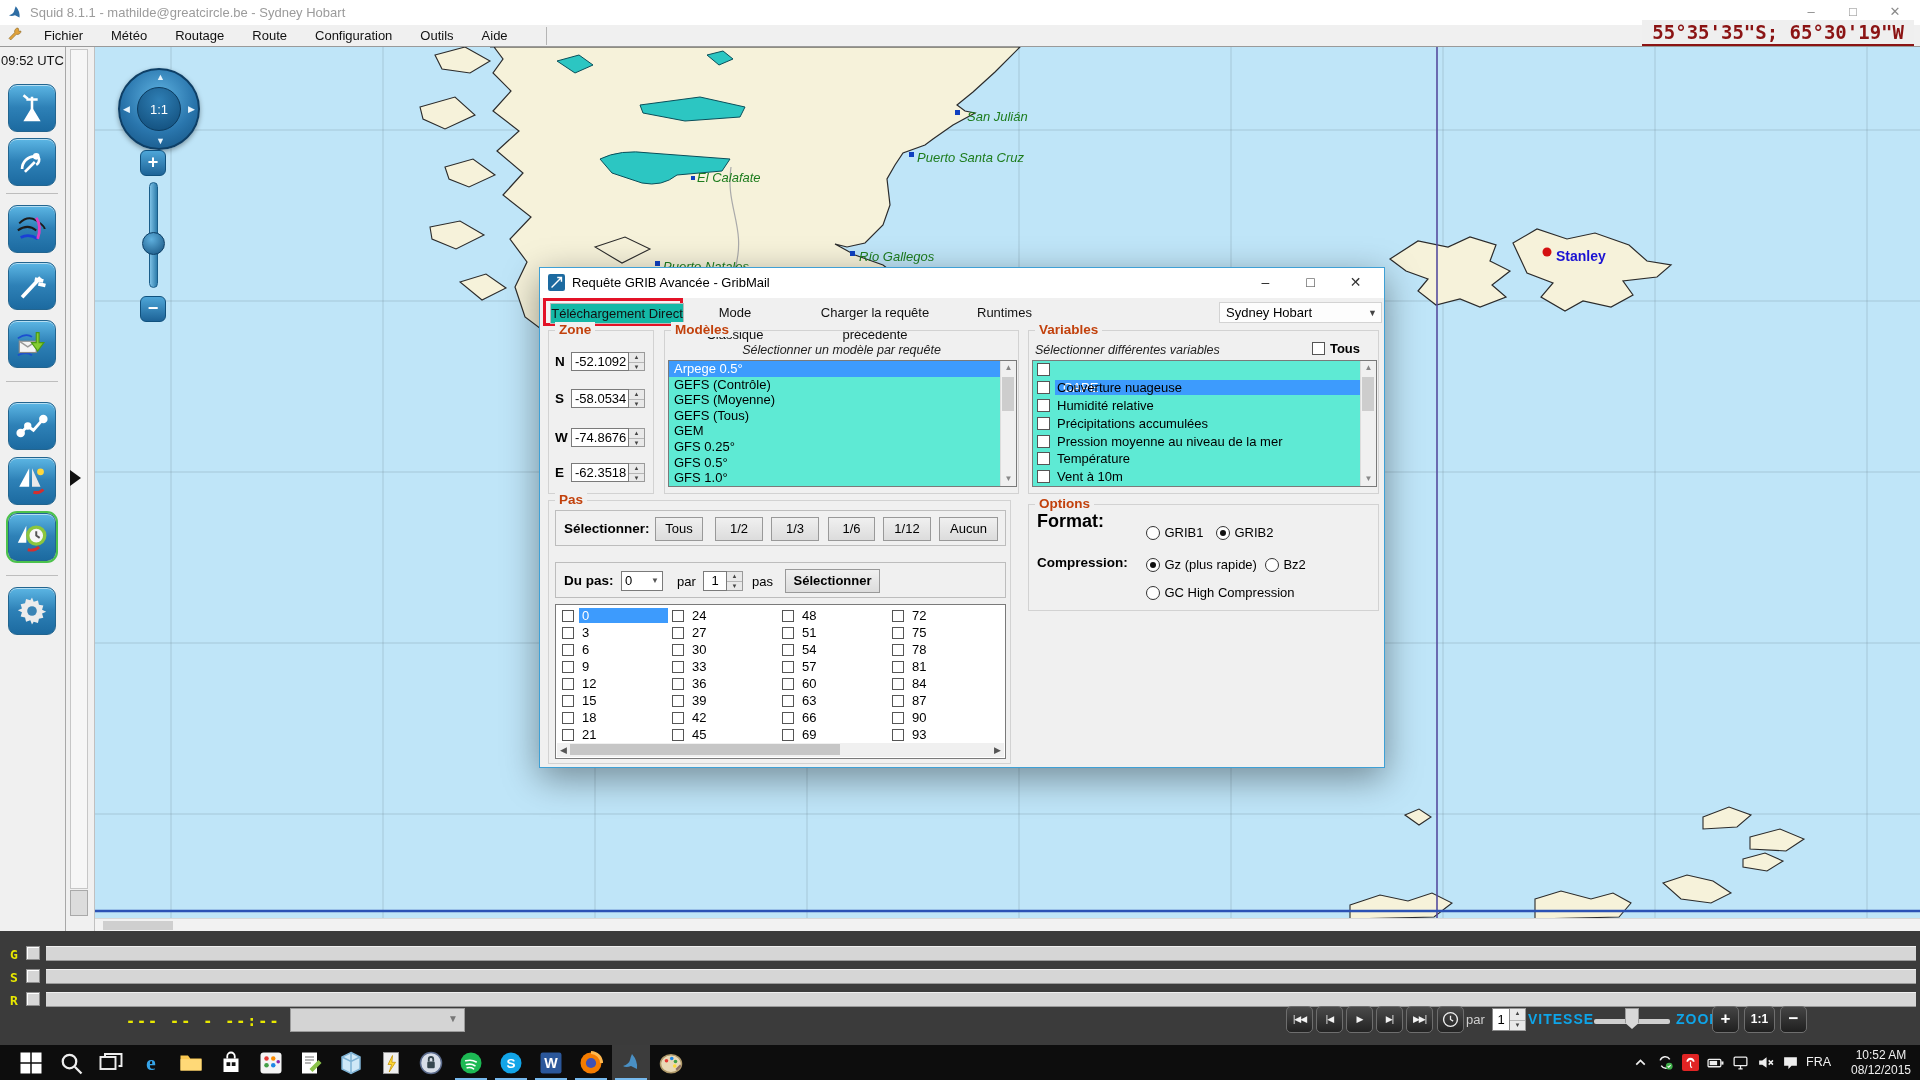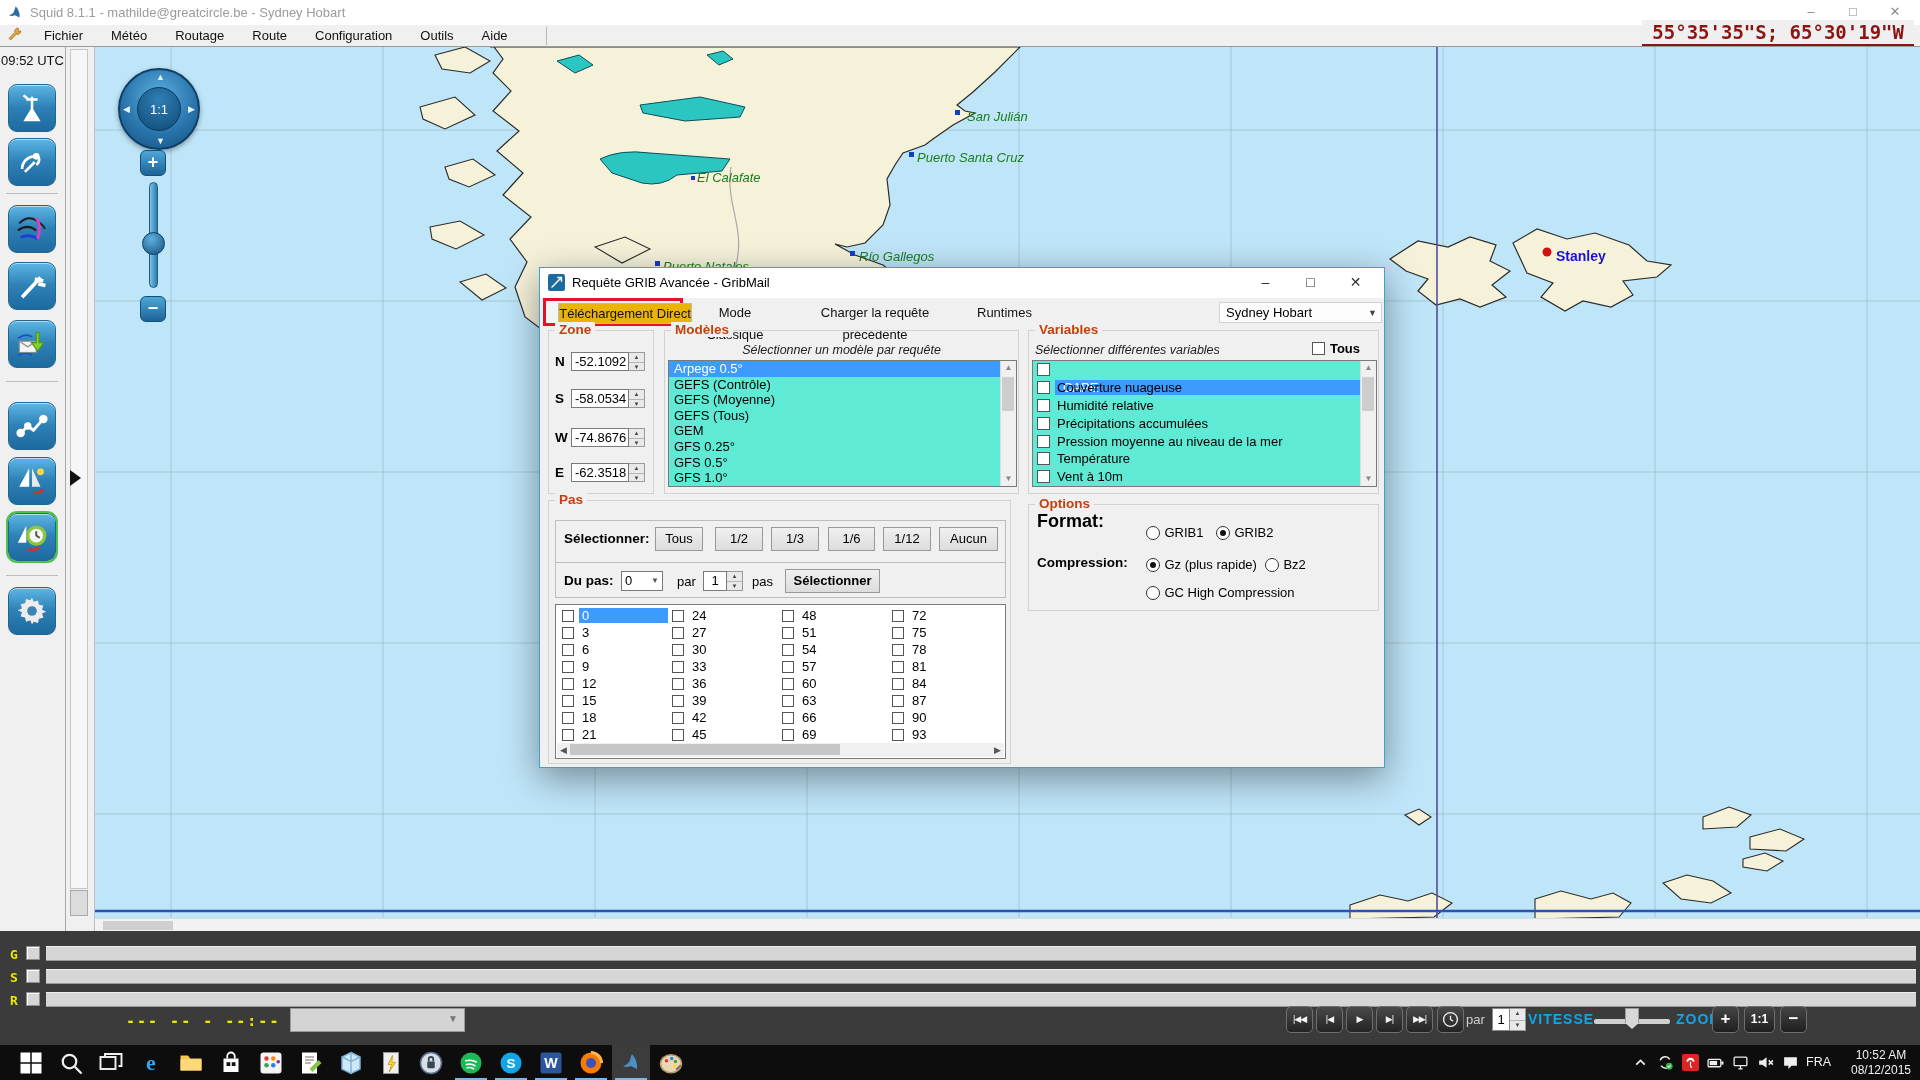--- a/index.html
+++ b/index.html
@@ -68,21 +68,21 @@
   #dialog { left:539px; top:267px; width:846px; height:501px; background:#f0f0f0;
     border:1px solid #3fa0d5; box-shadow:0 10px 34px rgba(0,0,0,.4); }
   #dlg-titlebar { left:0; top:0; width:844px; height:30px; background:#fff; }
   #dlg-icon { left:8px; top:6px; width:17px; height:17px; }
   #dlg-title { left:32px; top:7px; font-size:13px; color:#000; }
   #dlg-controls { right:6px; top:0; height:30px; display:flex; }
   #dlg-controls span { width:45px; text-align:center; line-height:28px; font-size:14px; color:#333; }
   #dlg-tabs { left:0; top:30px; width:844px; height:28px; }
   .dlg-tab { position:absolute; top:4px; height:22px; line-height:22px; font-size:13px; color:#111; text-align:center; }
   #tab1-box { left:3px; top:0; width:140px; height:28px; border:3px solid #e31227; background:#f4f4f4; }
-  #tab1 { left:12px; top:2px; width:134px; border:1px solid #bbb; background:#eab308; height:21px; line-height:20px; }
+  #tab1 { left:4px; top:2px; width:134px; border:1px solid #bbb; background:#14b8a6; height:21px; line-height:20px; }
   #dlg-combo { position:absolute; left:679px; top:4px; width:163px; height:21px; border:1px solid #d3d3d3; background:#fdfdfd;
     font-size:13px; line-height:19px; padding-left:6px; }
   #dlg-combo i { position:absolute; right:4px; top:0; font-style:normal; color:#444; font-size:9px; line-height:20px; }
 
   .groupbox { position:absolute; border:1px solid #d2d2d2; }
   .grouplabel { position:absolute; top:-9px; left:6px; background:#f0f0f0; padding:0 4px; font-weight:bold; font-size:13.5px; color:#c2410c; }
   .caption { font-style:italic; font-size:12.5px; color:#222; }
 
   .textbox { position:absolute; background:#fff; border:1px solid #7a7a7a; font-size:13px; padding:1px 3px; }
   .spin { position:absolute; width:16px; background:#e9e9e9; border:1px solid #9a9a9a; border-left:none; }
@@ -476,21 +476,21 @@
           <div class="vscroll">
             <i>▲</i>
             <i>▼</i>
           </div>
           <div class="vthumb"></div>
         </div>
     </div>
 
     <div class="groupbox" style="left:8px;top:232px;width:463px;height:264px">
       <span class="grouplabel">Pas</span>
-      <div class="panelrow" style="left:6px;top:19px;width:451px;height:44px">
+      <div class="panelrow" style="left:6px;top:9px;width:451px;height:36px">
         <b style="position:absolute;left:8px;top:10px;font-size:13.5px">Sélectionner:</b>
         <div id="step-buttons">
             <div class="btn" style="left: 99px; top: 6px; width: 48px; height: 24px; line-height: 22px;">Tous</div>
             <div class="btn" style="left: 159px; top: 6px; width: 48px; height: 24px; line-height: 22px;">1/2</div>
             <div class="btn" style="left: 215px; top: 6px; width: 48px; height: 24px; line-height: 22px;">1/3</div>
             <div class="btn" style="left: 272px; top: 6px; width: 47px; height: 24px; line-height: 22px;">1/6</div>
             <div class="btn" style="left: 327px; top: 6px; width: 48px; height: 24px; line-height: 22px;">1/12</div>
             <div class="btn" style="left: 383px; top: 6px; width: 59px; height: 24px; line-height: 22px;">Aucun</div>
           </div>
       </div>

